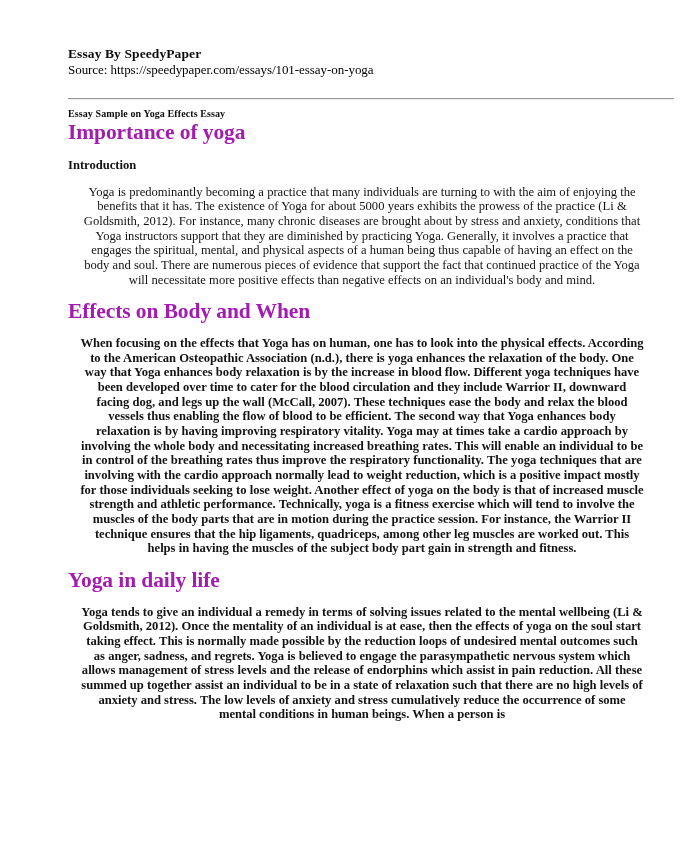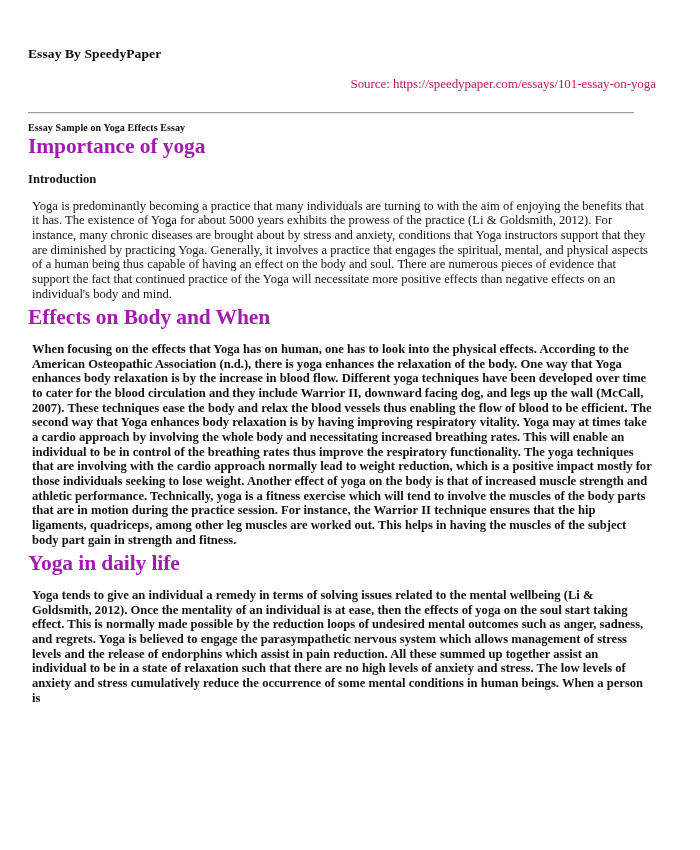--- a/index.html
+++ b/index.html
@@ -12,39 +12,37 @@
     background: #ffffff;
     font-family: "Liberation Serif", "DejaVu Serif", serif;
     color: #111111;
     overflow: hidden;
   }
   .page {
     position: relative;
     width: 700px;
     height: 718px;
     box-sizing: border-box;
-    padding: 0 44px 0 28px;
+    padding: 0 44px 0 68px;
     background: #ffffff;
   }
   .brand {
     font-size: 13.5px;
     font-weight: bold;
     color: #0d0d0d;
     letter-spacing: 0.1px;
     padding-top: 46px;
     line-height: 1.2;
   }
   .source {
     font-size: 13px;
     font-weight: normal;
-    color: #be185d;
-    margin-top: 14px;
+    color: #000000;
     line-height: 1.25;
     letter-spacing: -0.05px;
-    text-align: right;
   }
   .divider {
     margin-top: 20px;
     height: 2px;
     background: linear-gradient(to bottom, #9a9a9a 0%, #9a9a9a 48%, #e4e4e4 50%, #f2f2f2 100%);
     width: 606px;
   }
   .doc-subtitle {
     font-size: 10px;
     font-weight: bold;
@@ -67,24 +65,24 @@
   .label-line {
     font-size: 12.6px;
     color: #141414;
     margin-top: 13px;
     line-height: 1.16;
     font-weight: bold;
   }
   p.body-text {
     font-size: 12.6px;
     color: #131313;
-    margin: 4px;
+    margin: 12px;
     margin-top: 12px;
     line-height: 14.65px;
-    text-align: left;
+    text-align: center;
     letter-spacing: -0.02px;
     word-spacing: 0.1px;
   }
   .after-heading { margin-top: 13px; font-weight: bold; }
 </style>
 </head>
 <body>
 
 <div class="page">
 

